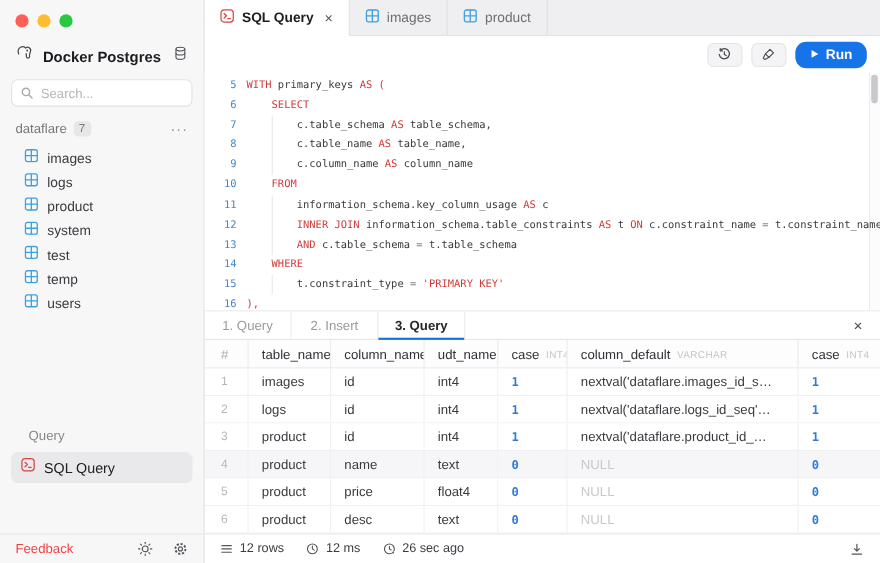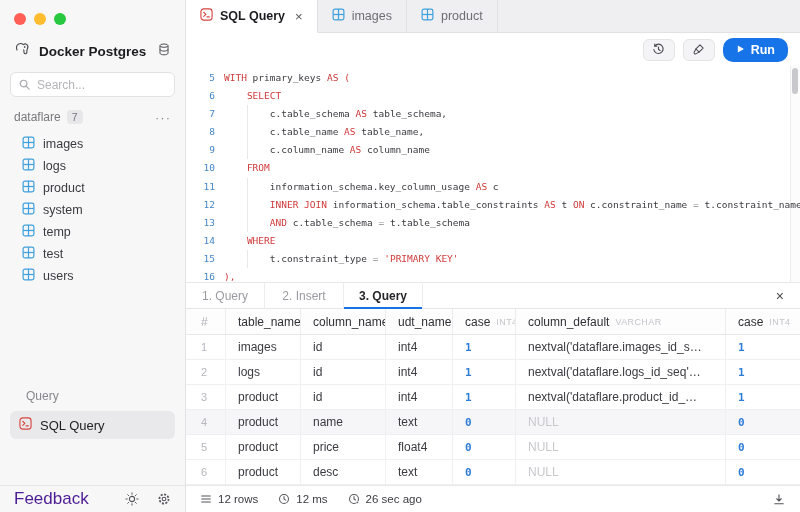--- a/index.html
+++ b/index.html
@@ -23,21 +23,21 @@
   .tables-list { margin-top:6px; }
   .side-item { display:flex; align-items:center; height:22px; padding-left:22px; cursor:default; }
   .side-item svg { flex:none; }
   .side-item .lbl { font-size:12.5px; color:#3a3a40; margin-left:8px; }
   .side-spacer { flex:1; }
   .query-section { margin-bottom:46px; }
   .query-label { font-size:12px; color:#86868c; padding-left:26px; margin-bottom:8px; }
   .query-item { display:flex; align-items:center; height:28px; margin:0 10px; background:#e9e9eb; border-radius:6px; padding-left:9px; }
   .query-item .lbl { font-size:13px; color:#222; margin-left:8px; }
   .side-footer { height:27px; border-top:1px solid #e6e6e8; display:flex; align-items:center; padding:0 14px; }
-  .feedback { font-size:17px; color:#4c1d95; flex:1; }
+  .feedback { font-size:12px; color:#ef4444; flex:1; }
   .side-footer .ficon { margin-left:18px; display:flex; }
 
   
   .main { flex:1; display:flex; flex-direction:column; min-width:0; }
   .tabbar { height:33px; background:#efeff1; display:flex; border-bottom:1px solid #e2e2e3; }
   .tab { display:flex; align-items:center; padding:0 14px; border-right:1px solid #e0e0e2; font-size:12.5px; color:#6e6e74; cursor:default; }
   .tab .lbl { margin-left:7px; }
   .tab.active { background:#fff; color:#1c1c20; font-weight:700; border-bottom:1px solid #fff; margin-bottom:-1px; }
   .tab .close { margin-left:10px; color:#55555b; font-size:13px; font-weight:400; }
 
@@ -155,29 +155,29 @@
               <line x1="1.2" y1="7" x2="12.8" y2="7" stroke="#3ea0dc" stroke-width="1.3"></line>
             </svg></span>
           <span class="lbl">system</span>
         </div>
         <div class="side-item">
           <span><svg width="13" height="13" viewBox="0 0 14 14">
               <rect x="1.2" y="1.2" width="11.6" height="11.6" rx="2" fill="none" stroke="#3ea0dc" stroke-width="1.3"></rect>
               <line x1="7" y1="1.2" x2="7" y2="12.8" stroke="#3ea0dc" stroke-width="1.3"></line>
               <line x1="1.2" y1="7" x2="12.8" y2="7" stroke="#3ea0dc" stroke-width="1.3"></line>
             </svg></span>
+          <span class="lbl">test</span>
+        </div>
+        <div class="side-item">
+          <span><svg width="13" height="13" viewBox="0 0 14 14">
+              <rect x="1.2" y="1.2" width="11.6" height="11.6" rx="2" fill="none" stroke="#3ea0dc" stroke-width="1.3"></rect>
+              <line x1="7" y1="1.2" x2="7" y2="12.8" stroke="#3ea0dc" stroke-width="1.3"></line>
+              <line x1="1.2" y1="7" x2="12.8" y2="7" stroke="#3ea0dc" stroke-width="1.3"></line>
+            </svg></span>
           <span class="lbl">temp</span>
-        </div>
-        <div class="side-item">
-          <span><svg width="13" height="13" viewBox="0 0 14 14">
-              <rect x="1.2" y="1.2" width="11.6" height="11.6" rx="2" fill="none" stroke="#3ea0dc" stroke-width="1.3"></rect>
-              <line x1="7" y1="1.2" x2="7" y2="12.8" stroke="#3ea0dc" stroke-width="1.3"></line>
-              <line x1="1.2" y1="7" x2="12.8" y2="7" stroke="#3ea0dc" stroke-width="1.3"></line>
-            </svg></span>
-          <span class="lbl">test</span>
         </div>
         <div class="side-item">
           <span><svg width="13" height="13" viewBox="0 0 14 14">
               <rect x="1.2" y="1.2" width="11.6" height="11.6" rx="2" fill="none" stroke="#3ea0dc" stroke-width="1.3"></rect>
               <line x1="7" y1="1.2" x2="7" y2="12.8" stroke="#3ea0dc" stroke-width="1.3"></line>
               <line x1="1.2" y1="7" x2="12.8" y2="7" stroke="#3ea0dc" stroke-width="1.3"></line>
             </svg></span>
           <span class="lbl">users</span>
         </div>
       </div>

